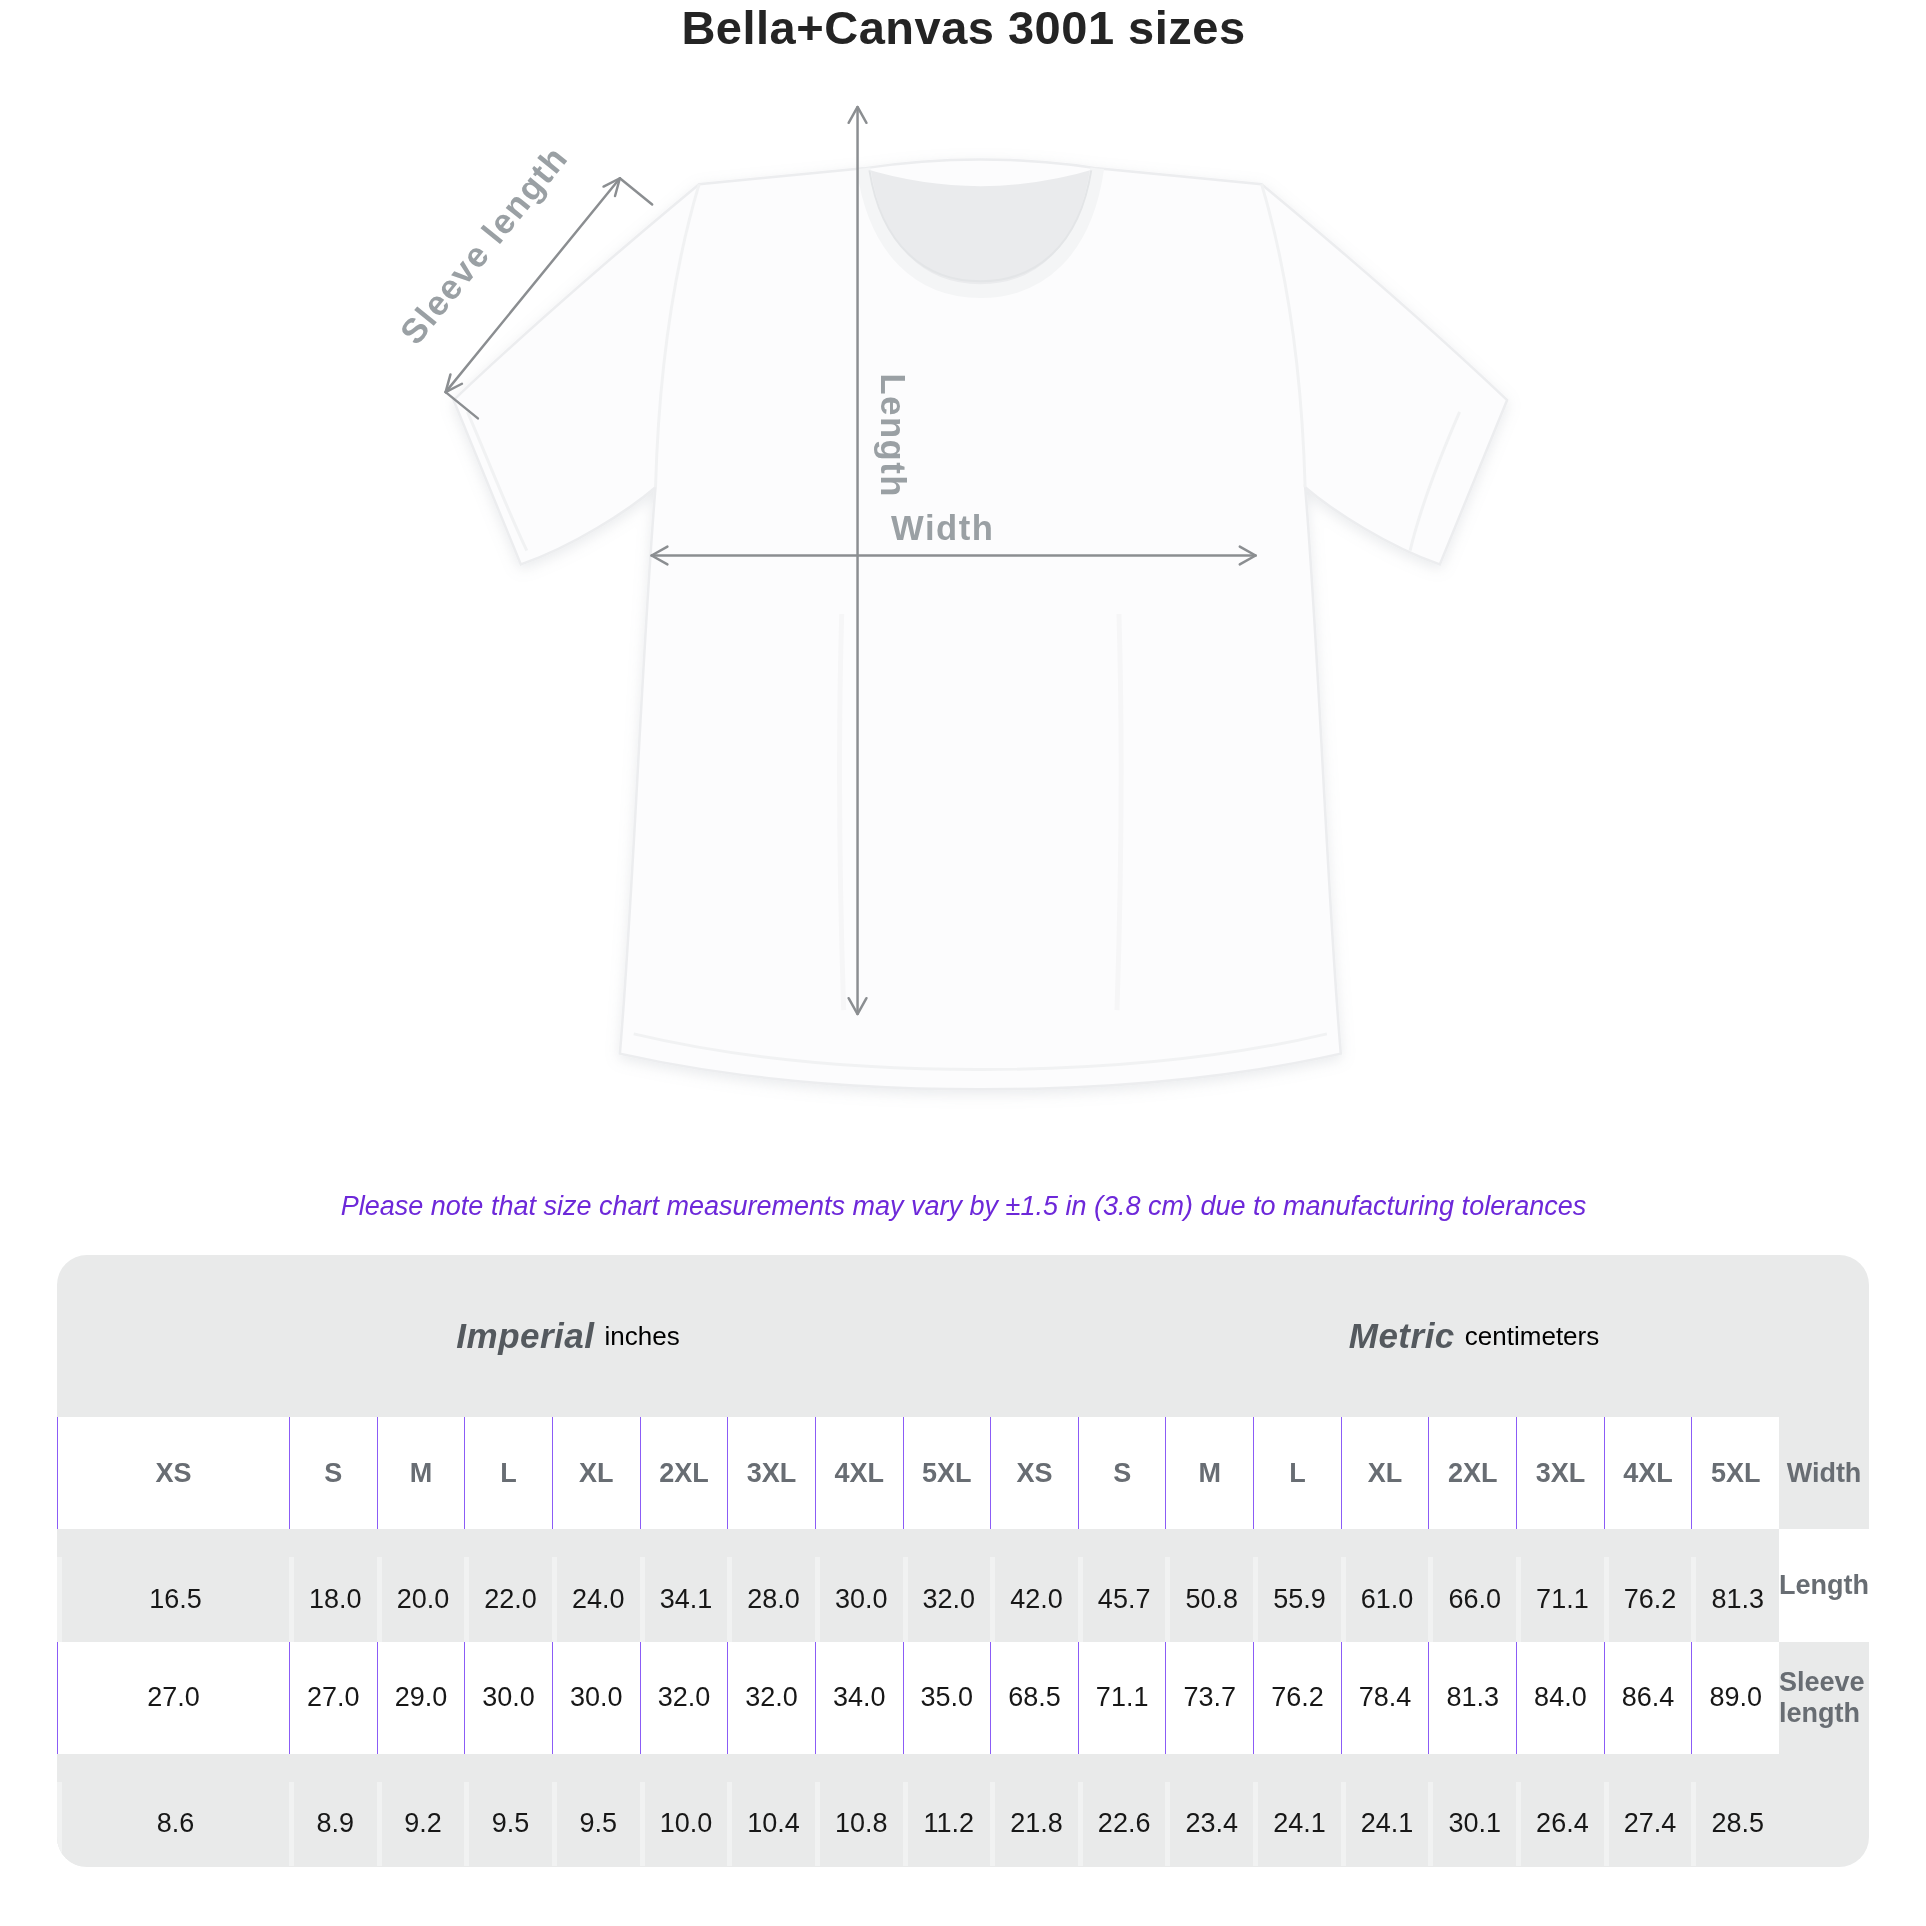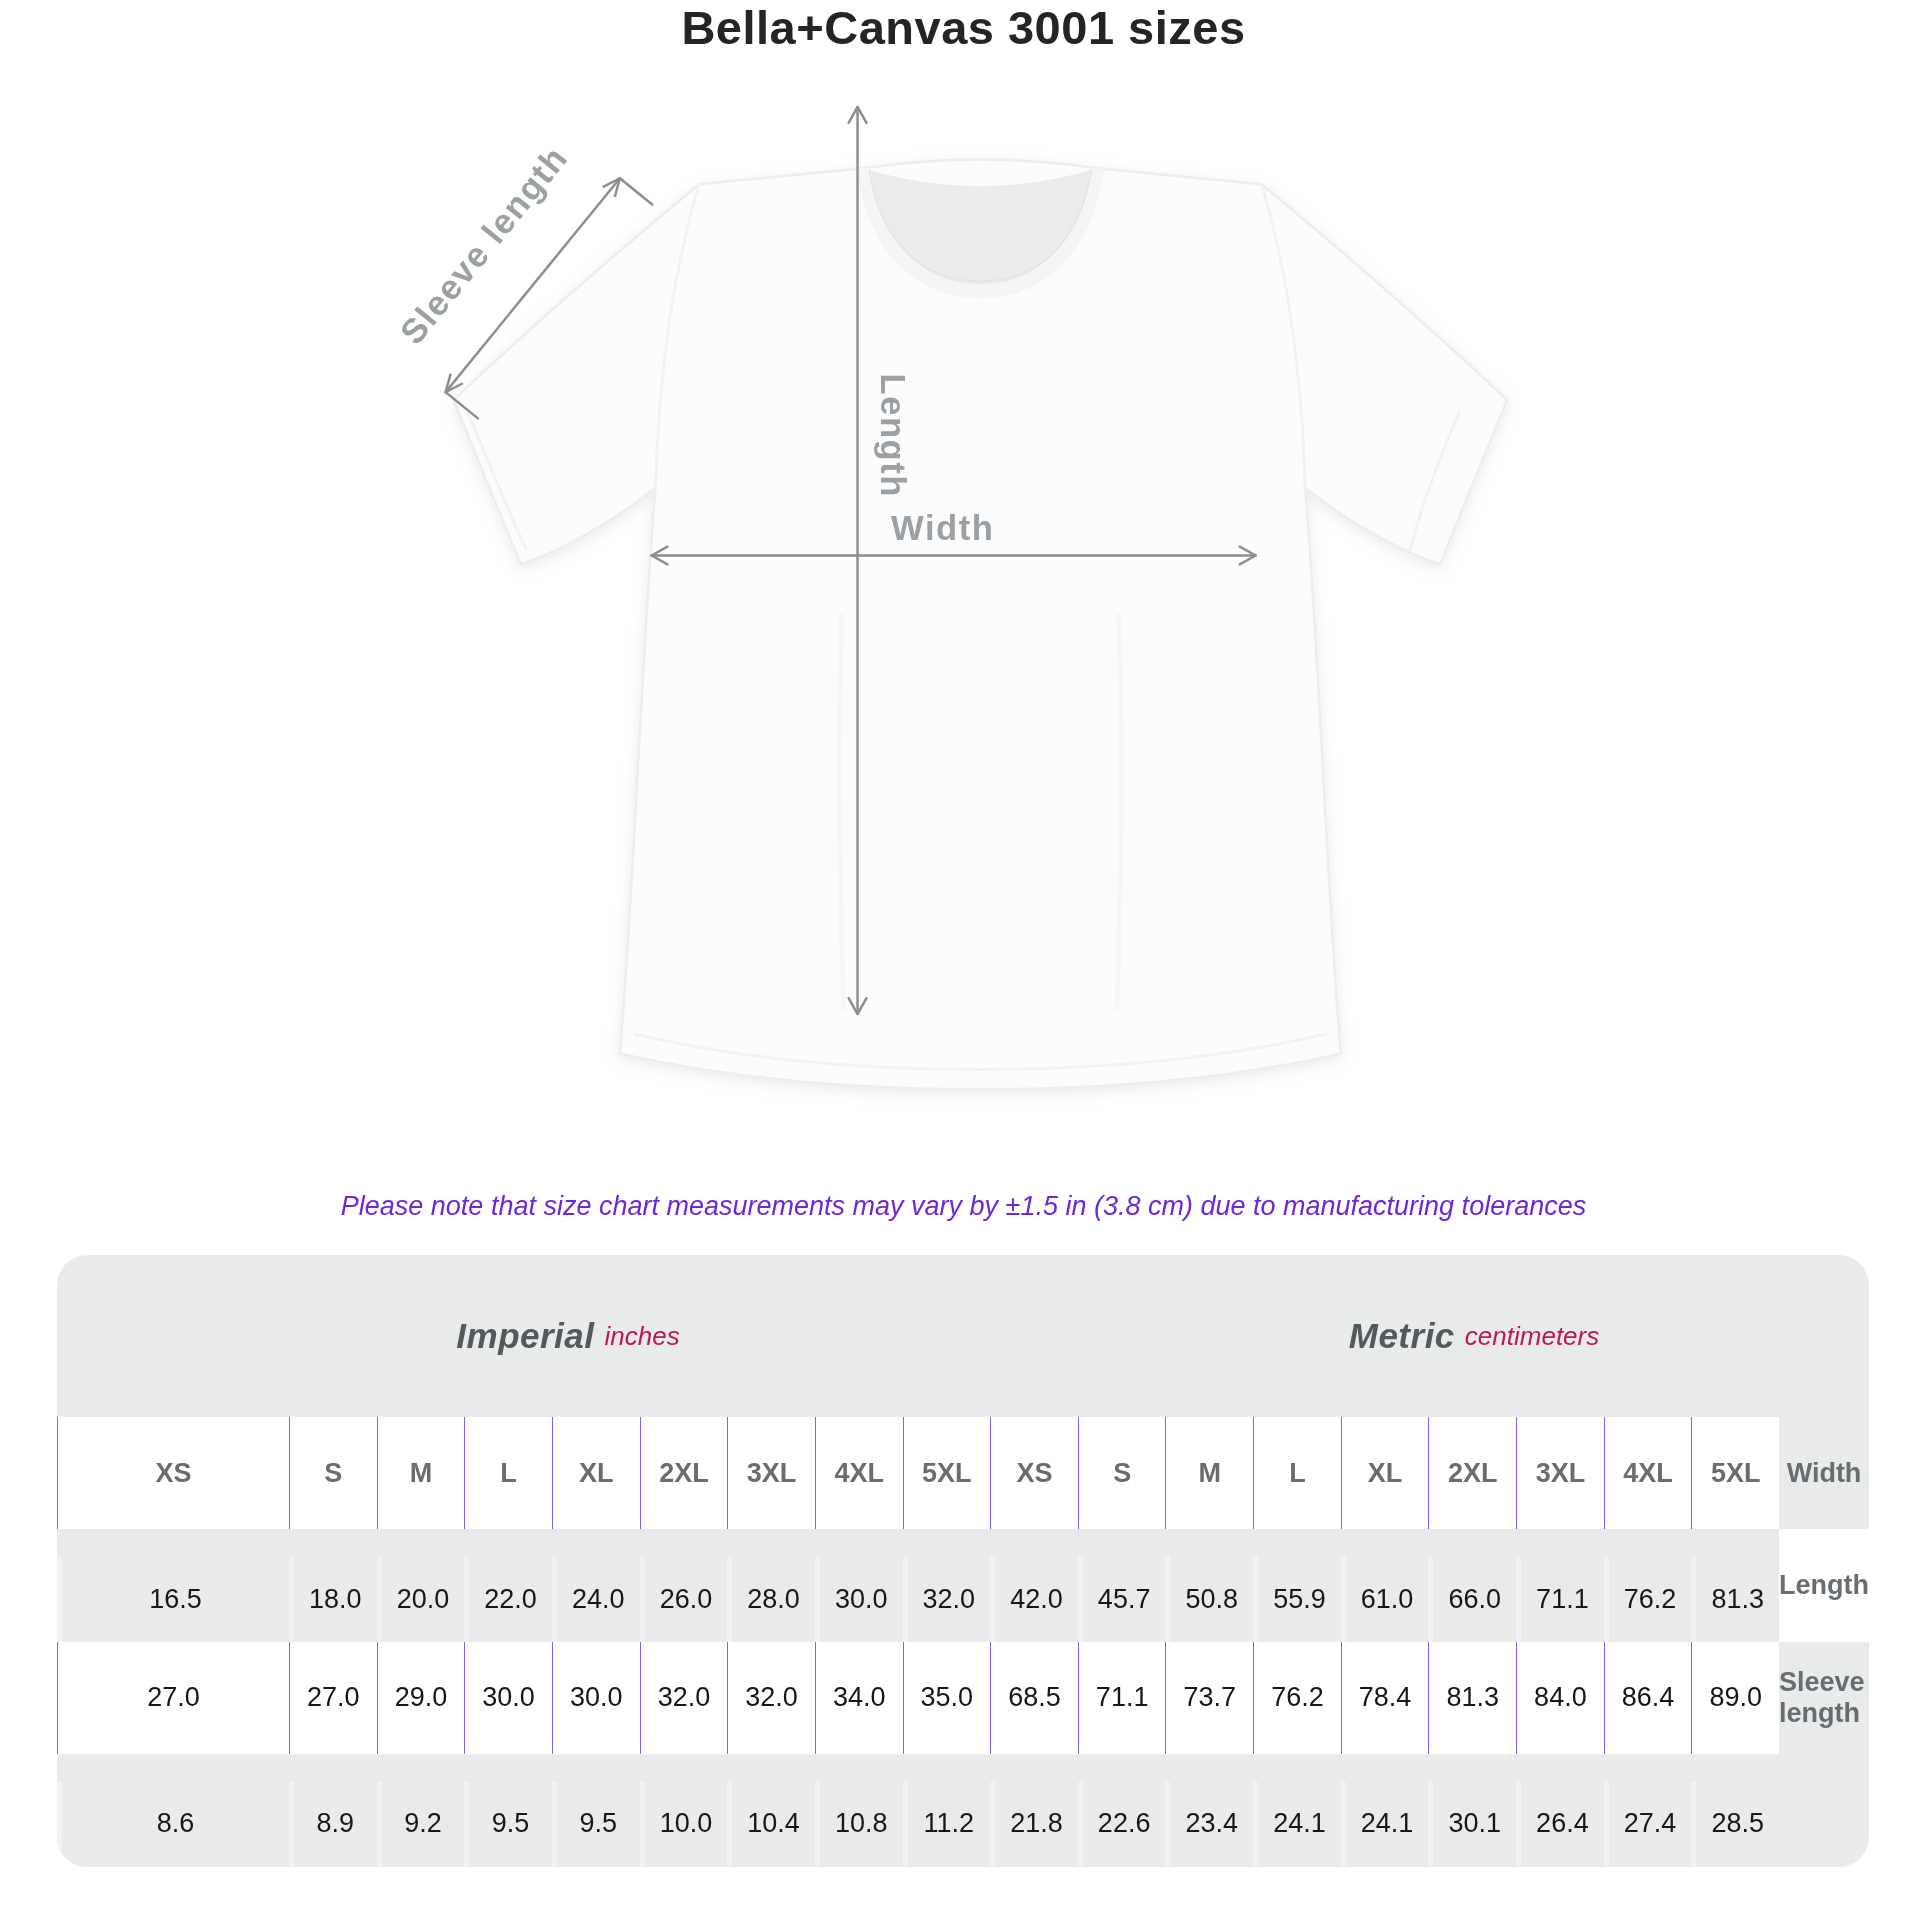--- a/index.html
+++ b/index.html
@@ -23,21 +23,21 @@
   }
   .size-table{
     position:absolute;left:57px;top:1255px;width:1812px;height:612px;
     background:#e9eaea;border-radius:30px;overflow:hidden;
   }
   .units-band{display:flex;height:162px;}
   .unit-group{display:flex;flex-direction:row;align-items:center;justify-content:center;gap:10px;}
   .unit-group.imperial{width:1022px;}
   .unit-group.metric{flex:1;}
   .unit-name{font-size:35px;font-weight:700;font-style:italic;color:#54595e;letter-spacing:0.5px;}
-  .unit-sub{font-size:26px;font-style:italic;color:#be185d;}
+  .unit-sub{font-size:26px;color:#000000;}
   .grid{
     display:grid;height:449px;
     grid-template-columns:232px repeat(18,1fr);
     grid-template-rows:repeat(4,1fr);
   }
   .cell{display:flex;align-items:center;justify-content:center;font-size:27px;}
   .row-white{background:#ffffff;}
   .row-gray{background:#e9eaea;}
   .row-white.sep{border-left:1px solid #8b5cf6;}
   .row-gray.sep{border-left:5px solid #f1f2f2;margin-top:28px;}
@@ -147,21 +147,21 @@
         <div class="cell row-white head sep">2XL</div>
         <div class="cell row-white head sep">3XL</div>
         <div class="cell row-white head sep">4XL</div>
         <div class="cell row-white head sep">5XL</div>
         <div class="cell row-gray head">Width</div>
         <div class="cell row-gray val sep">16.5</div>
         <div class="cell row-gray val sep">18.0</div>
         <div class="cell row-gray val sep">20.0</div>
         <div class="cell row-gray val sep">22.0</div>
         <div class="cell row-gray val sep">24.0</div>
-        <div class="cell row-gray val sep">26.0</div>
+        <div class="cell row-gray val sep">34.1</div>
         <div class="cell row-gray val sep">28.0</div>
         <div class="cell row-gray val sep">30.0</div>
         <div class="cell row-gray val sep">32.0</div>
         <div class="cell row-gray val sep">42.0</div>
         <div class="cell row-gray val sep">45.7</div>
         <div class="cell row-gray val sep">50.8</div>
         <div class="cell row-gray val sep">55.9</div>
         <div class="cell row-gray val sep">61.0</div>
         <div class="cell row-gray val sep">66.0</div>
         <div class="cell row-gray val sep">71.1</div>

